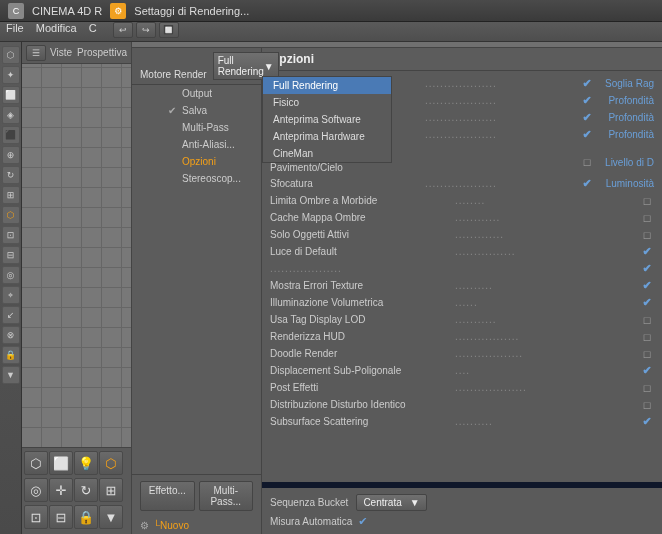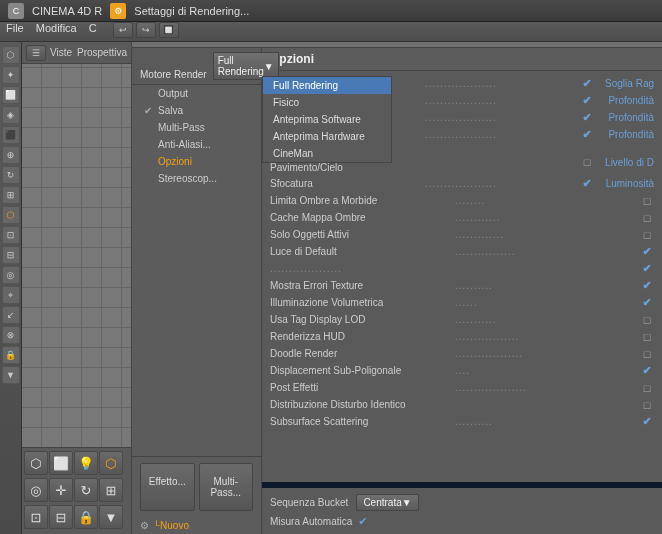--- a/index.html
+++ b/index.html
@@ -154,20 +154,21 @@
       overflow-y: auto;
     }
     .sidebar-item {
       display: flex;
       align-items: center;
       padding: 3px 8px 3px 12px;
       color: #ccc;
       font-size: 10px;
       cursor: pointer;
       gap: 4px;
+      margin-left: 24px;
     }
     .sidebar-item.active { color: #f4a018; }
     .sidebar-item .check-mark {
       width: 10px;
       color: #aaa;
       font-size: 10px;
     }
     .sidebar-item .item-text {
       flex: 1;
     }
@@ -177,21 +178,21 @@
       display: flex;
       gap: 4px;
       border-top: 1px solid #444;
     }
     .sidebar-btn {
       flex: 1;
       background: linear-gradient(to bottom, #6a6a6a, #555);
       border: 1px solid #444;
       color: #ddd;
       font-size: 10px;
-      padding: 12px 6px;
+      padding: 3px 6px;
       text-align: center;
       cursor: pointer;
       border-radius: 2px;
     }
 
     .sidebar-new-item {
       display: flex;
       align-items: center;
       padding: 3px 8px;
       color: #f4a018;
@@ -281,21 +282,21 @@
       font-size: 10px;
     }
     .bucket-dropdown {
       background: linear-gradient(to bottom, #707070, #5a5a5a);
       border: 1px solid #444;
       color: #eee;
       font-size: 10px;
       padding: 2px 6px;
       display: flex;
       align-items: center;
-      gap: 0;
+      gap: 8px;
       cursor: pointer;
       border-radius: 2px;
     }
     .misura-row {
       display: flex;
       align-items: center;
       gap: 6px;
     }
     .misura-label {
       color: #ccc;

